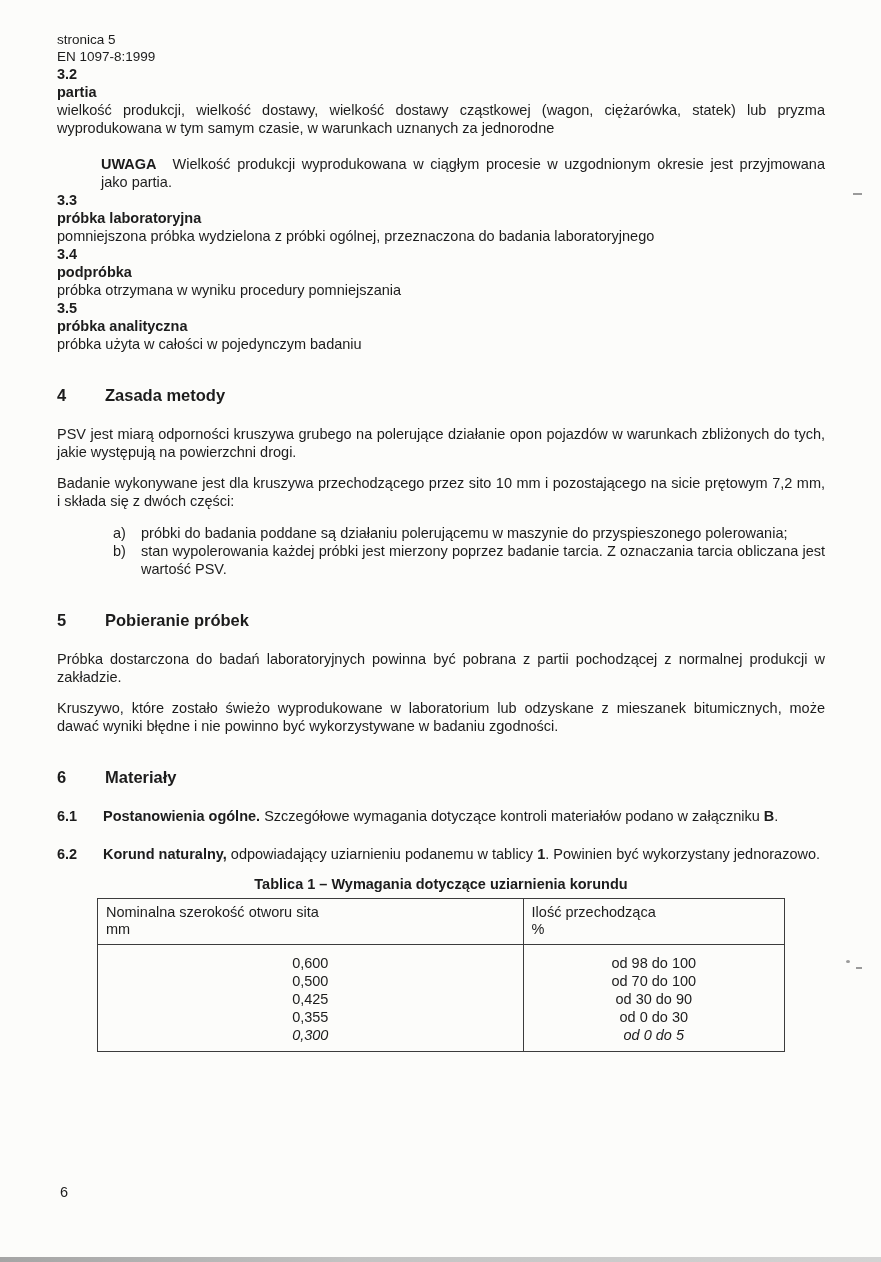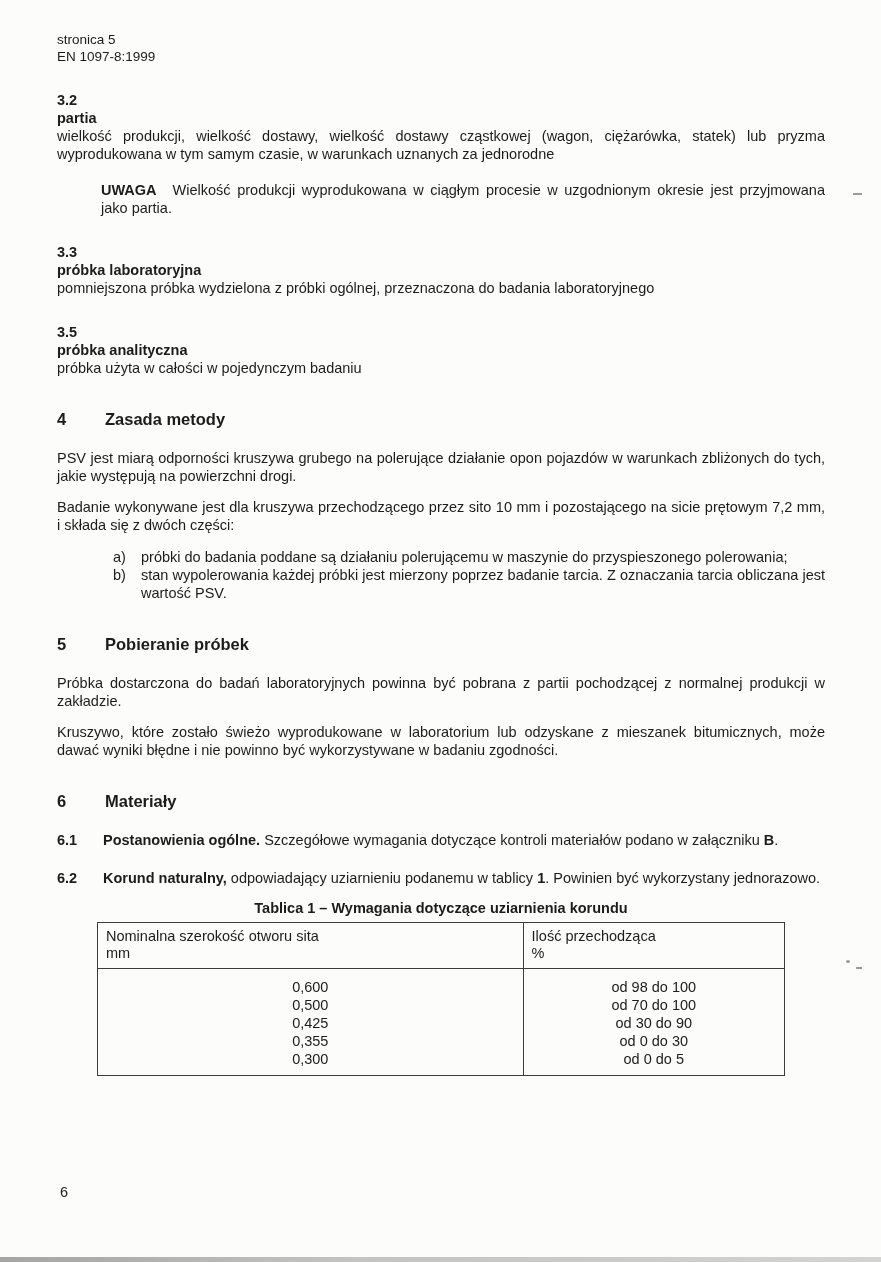--- a/index.html
+++ b/index.html
@@ -13,41 +13,41 @@
     color: var(--ink);
     font-family: "Liberation Sans", "DejaVu Sans", sans-serif;
     font-size: 14.5px;
     line-height: 18px;
     overflow: hidden;
   }
   .content { padding: 32px 56px 0 57px; }
   .doc-header { font-size: 13.5px; line-height: 16.5px; }
   .b { font-weight: bold; }
   p { margin: 0; text-align: justify; }
-  .term { margin-top: 26px; }
+  .term { }
   .note { margin: 18px 0 0 44px; }
   .note-label { margin-right: 16px; font-weight: bold; }
   .sec-h { margin: 32px 0 0 0; font-size: 16.5px; line-height: 20px; font-weight: bold; display: flex; }
   .h-num { width: 48px; flex-shrink: 0; }
   .para { margin-top: 13px; }
   .para.lead { margin-top: 20px; }
   .list { margin: 14px 0 0 56px; }
   .list-item { display: flex; }
   .marker { width: 28px; flex-shrink: 0; }
   .li-text { text-align: justify; flex: 1; }
   .subpara { margin-top: 20px; }
   .subpara.second { }
   .sub-num { display: inline-block; width: 46px; font-weight: bold; }
   .caption { margin-top: 12px; text-align: center; font-weight: bold; }
   table.grading-table { width: 688px; margin: 5px auto 0; border-collapse: collapse; border: 1.5px solid #3c3c3c; }
   .grading-table th { font-weight: normal; border-bottom: 1.5px solid #3c3c3c; padding: 5px 8px 6px; text-align: left; line-height: 17px; }
   .grading-table th + th, .grading-table td + td { border-left: 1.5px solid #3c3c3c; }
   .grading-table td { text-align: center; padding: 0 8px; line-height: 18px; }
   .grading-table tbody tr.r-first td { padding-top: 9px; }
-  .grading-table tbody tr.r-last td { padding-bottom: 7px; }
+  .grading-table tbody tr.r-last td { padding-bottom: 7px; font-style: italic; }
   .page-number { position: absolute; left: 60px; top: 1183px; font-size: 14.5px; }
   .artifact { position: absolute; background: #9a9a9a; }
   .a1 { width: 9px; height: 2px; left: 853px; top: 193px; }
   .a2 { width: 4px; height: 3px; left: 846px; top: 960px; border-radius: 50%; }
   .a3 { width: 6px; height: 2px; left: 856px; top: 967px; }
   .scan-edge { position: absolute; left: 0; bottom: 0; width: 100%; height: 5px;
     background: linear-gradient(to right, #8f8f8f 0%, #b5b5b5 40%, #c9c9c9 100%); opacity: .8; }
 </style>
 </head>
 <body>
@@ -66,20 +66,25 @@
       <p>wielkość produkcji, wielkość dostawy, wielkość dostawy cząstkowej (wagon, ciężarówka, statek) lub pryzma wyprodukowana w tym samym czasie, w warunkach uznanych za jednorodne</p>
       <p class="note"><span class="note-label">UWAGA</span><span>Wielkość produkcji wyprodukowana w ciągłym procesie w uzgodnionym okresie jest przyjmowana jako partia.</span></p>
     </section>
 
     <section class="term">
       <div class="b">3.3</div>
       <div class="b">próbka laboratoryjna</div>
       <p>pomniejszona próbka wydzielona z próbki ogólnej, przeznaczona do badania laboratoryjnego</p>
     </section>
 
+    <section class="term">
+      <div class="b">3.4</div>
+      <div class="b">podpróbka</div>
+      <p>próbka otrzymana w wyniku procedury pomniejszania</p>
+    </section>
 
     <section class="term">
       <div class="b">3.5</div>
       <div class="b">próbka analityczna</div>
       <p>próbka użyta w całości w pojedynczym badaniu</p>
     </section>
 
     <h2 class="sec-h">
       <span class="h-num">4</span>
       <span>Zasada metody</span>

